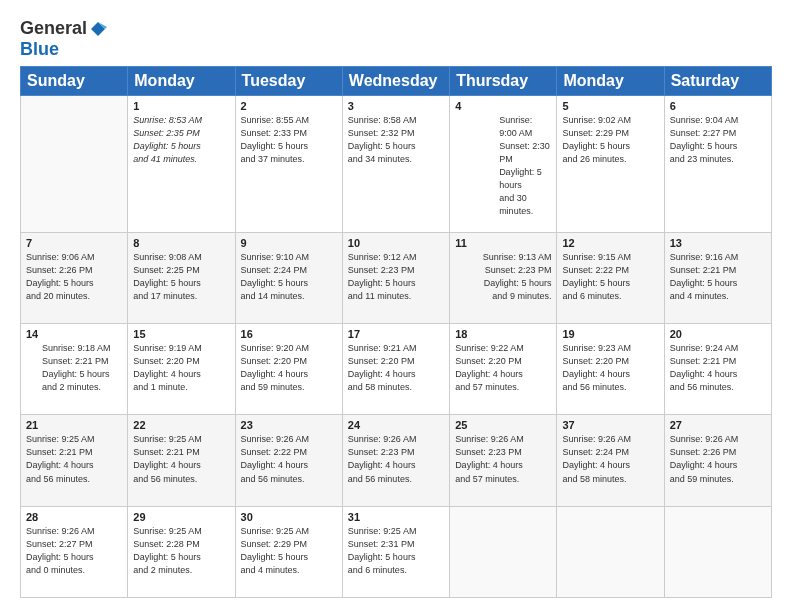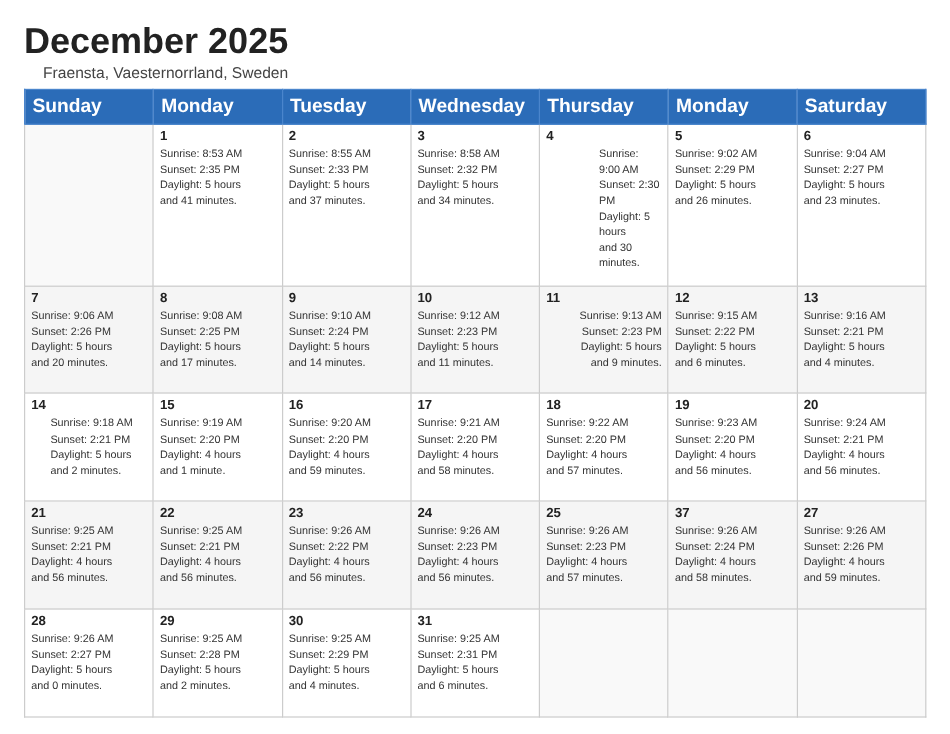--- a/index.html
+++ b/index.html
@@ -102,44 +102,50 @@
     }
     .row-alt td {
       background: #f5f5f5;
     }
   </style>
 </head>
 <body>
 
 <div class="page">
   <div class="header">
-    <div class="title-section">
-      <div class="main-title">December 2025</div>
-      <div class="subtitle">Fraensta, Vaesternorrland, Sweden</div>
+    <div class="logo">
+      <div class="logo-text">
+        <span class="logo-general">General</span>
+        <svg class="logo-icon" viewBox="0 0 18 18">
+          <polygon points="9,2 16,9 9,16 2,9" fill="#1a6bb5"></polygon>
+          <polygon points="9,2 18,7 16,9" fill="#4da8e0"></polygon>
+        </svg>
+      </div>
+      <span class="logo-blue">Blue</span>
     </div>
   </div>
 
   <table class="calendar">
     <thead>
       <tr>
       <th>Sunday</th>
           <th>Monday</th>
           <th>Tuesday</th>
           <th>Wednesday</th>
           <th>Thursday</th>
           <th>Monday</th>
           <th>Saturday</th>
         </tr>
     </thead>
     <tbody id="calendar-body">
     <tr>
           <td class="empty"></td>
           <td>
             <span class="day-num">1</span>
-            <div class="day-info" style="white-space: pre-line;">Sunrise: 8:53 AM
+            <div class="day-info" style="white-space: pre-line; font-style: italic;">Sunrise: 8:53 AM
 Sunset: 2:35 PM
 Daylight: 5 hours
 and 41 minutes.</div>
           </td>
           <td>
             <span class="day-num">2</span>
             <div class="day-info" style="white-space: pre-line;">Sunrise: 8:55 AM
 Sunset: 2:33 PM
 Daylight: 5 hours
 and 37 minutes.</div>

